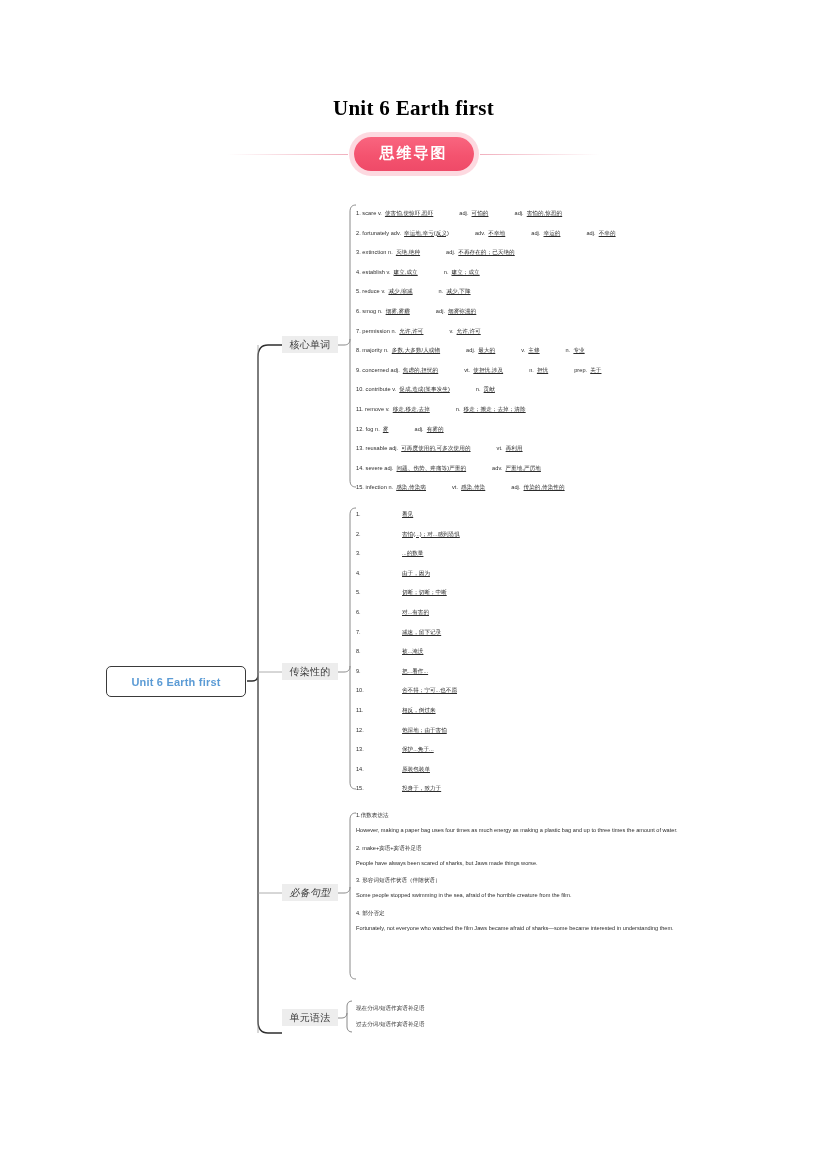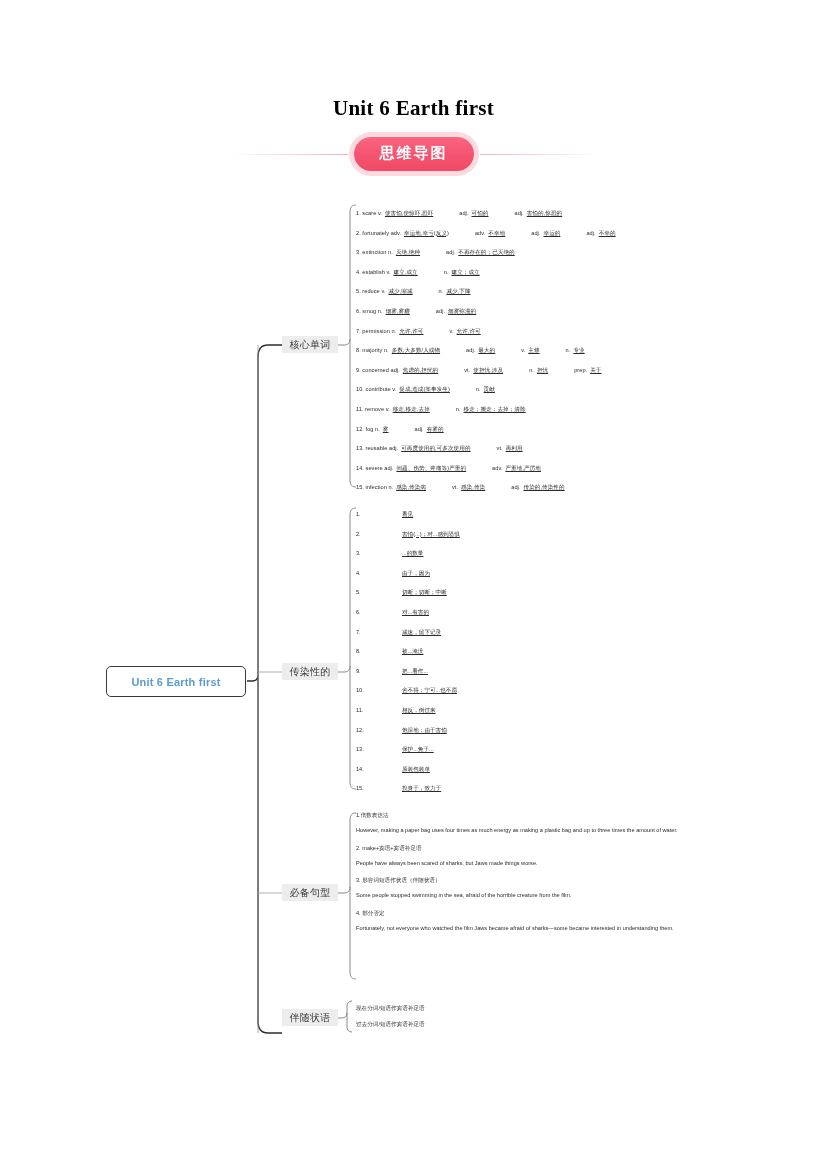--- a/index.html
+++ b/index.html
@@ -99,21 +99,21 @@
     align-items: center;
     justify-content: center;
     font-family: "DejaVu Sans", sans-serif;
     font-size: 10px;
     color: #3a3a3a;
     letter-spacing: 0.3px;
     white-space: nowrap;
   }
   #branch-label-0 { left: 282px; top: 336px; }
   #branch-label-1 { left: 282px; top: 663px; }
-  #branch-label-2 { left: 282px; top: 884px; }
+  #branch-label-2 { left: 282px; top: 884px; font-style: italic; }
   #branch-label-3 { left: 282px; top: 1009px; }
 
   
   .content-block {
     position: absolute;
     left: 356px;
   }
   #content-0 { top: 204px;  width: 340px; }
   #content-1 { top: 505px;  width: 300px; }
   #content-2 { top: 812px;  width: 355px; }
@@ -233,21 +233,21 @@
              M 347 1013 L 347 1027 C 347 1030 349 1032 352 1032"></path>
   </svg>
 
   <div class="root-node">
     <span>Unit 6 Earth first</span>
   </div>
 
   <div class="branch-label" id="branch-label-0">核心单词</div>
   <div class="branch-label" id="branch-label-1">传染性的</div>
   <div class="branch-label" id="branch-label-2">必备句型</div>
-  <div class="branch-label" id="branch-label-3">伴随状语</div>
+  <div class="branch-label" id="branch-label-3">单元语法</div>
 
   <div class="content-block" id="content-0">
       <div class="vocab-line">
         <span class="en">1. scare v.</span>
         <span class="zh">使害怕,使惊吓,恐吓</span>
         <span class="sep wide"></span>
         <span class="en">adj.</span>
         <span class="zh">可怕的</span>
         <span class="sep wide"></span>
         <span class="en">adj.</span>

